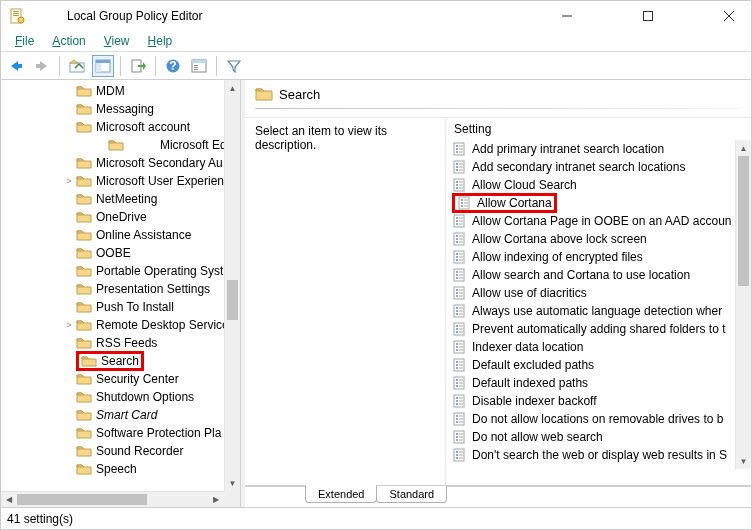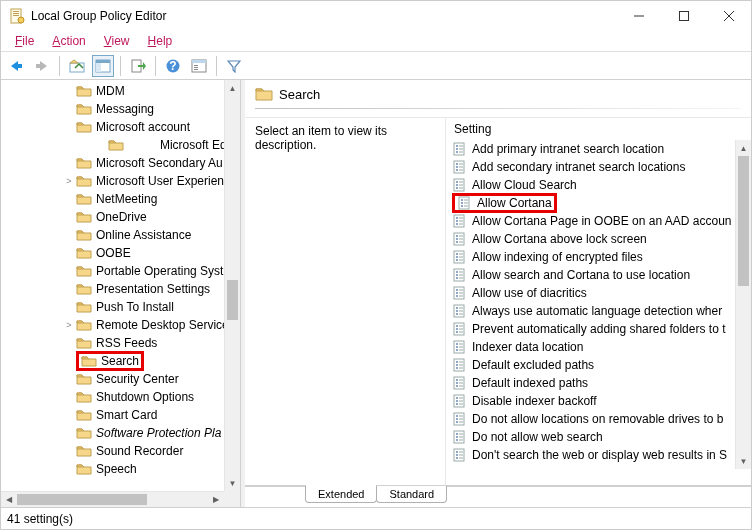--- a/index.html
+++ b/index.html
@@ -1,23 +1,23 @@
 <!DOCTYPE html>
 <html><head>
 <meta charset="utf-8">
 <style>
 * { margin: 0; padding: 0; box-sizing: border-box; font-family: "Segoe UI", Tahoma, sans-serif; font-size: 12px; }
 body { background: #fff; width: 752px; height: 530px; overflow: hidden; border: 1px solid #ccc; display: flex; flex-direction: column; }
-.titlebar { height: 30px; display: flex; align-items: center; padding: 0 0 0 8px; background: #fff; }
+.titlebar { height: 30px; display: flex; align-items: center; padding: 0 0 0 8px; background: #fff; gap: 36px; }
 .titlebar .app-icon { width: 16px; height: 16px; margin-right: 6px; }
 .titlebar .title { flex: 1; color: #000; }
 .titlebar .win-btn { width: 45px; height: 30px; display: flex; align-items: center; justify-content: center; color: #333; }
 .titlebar .win-btn svg { stroke: #333; }
 .menubar { height: 20px; display: flex; align-items: center; padding: 0 6px; gap: 2px; }
-.menu-item { padding: 2px 8px; color: #be185d; }
+.menu-item { padding: 2px 8px; color: #0f766e; }
 .menu-item u { text-decoration: underline; }
 .menubar-divider { height: 1px; background: #e0e0e0; }
 .toolbar { height: 28px; display: flex; align-items: center; padding: 0 4px; gap: 4px; border-bottom: 1px solid #d0d0d0; }
 .tool-btn { width: 22px; height: 22px; display: flex; align-items: center; justify-content: center; border: 1px solid transparent; }
 .tool-sep { width: 1px; height: 20px; background: #ccc; margin: 0 2px; }
 .content { flex: 1; display: flex; min-height: 0; }
 .tree-pane { width: 240px; border-right: 1px solid #d0d0d0; position: relative; overflow: hidden; display: flex; flex-direction: column; }
 .tree-scroll { flex: 1; overflow: hidden; position: relative; }
 .tree { position: absolute; top: 0; left: 0; width: 100%; padding: 2px 0 2px 2px; }
 .tree-item { display: flex; align-items: center; height: 18px; white-space: nowrap; }
@@ -334,31 +334,31 @@
           <div class="tree-item" style="padding-left: 60px; text-align: right;">
             <span class="expander"></span>
             <span class="folder-icon">
               <svg class="folder-svg" width="16" height="14" viewBox="0 0 16 14">
                 <path d="M1 3 L6 3 L8 5 L15 5 L15 12 L1 12 Z" fill="#f6d78a" stroke="#c0a050"></path>
                 <path d="M1 3 L6 3 L8 5 L1 5 Z" fill="#e8c268" stroke="#c0a050"></path>
               </svg>
             </span>
             <span class="tree-label">Shutdown Options</span>
           </div>
-          <div class="tree-item" style="padding-left: 60px;">
+          <div class="tree-item" style="padding-left: 60px; font-style: italic;">
             <span class="expander"></span>
             <span class="folder-icon">
               <svg class="folder-svg" width="16" height="14" viewBox="0 0 16 14">
                 <path d="M1 3 L6 3 L8 5 L15 5 L15 12 L1 12 Z" fill="#f6d78a" stroke="#c0a050"></path>
                 <path d="M1 3 L6 3 L8 5 L1 5 Z" fill="#e8c268" stroke="#c0a050"></path>
               </svg>
             </span>
             <span class="tree-label">Smart Card</span>
           </div>
-          <div class="tree-item" style="padding-left: 60px; font-style: italic;">
+          <div class="tree-item" style="padding-left: 60px;">
             <span class="expander"></span>
             <span class="folder-icon">
               <svg class="folder-svg" width="16" height="14" viewBox="0 0 16 14">
                 <path d="M1 3 L6 3 L8 5 L15 5 L15 12 L1 12 Z" fill="#f6d78a" stroke="#c0a050"></path>
                 <path d="M1 3 L6 3 L8 5 L1 5 Z" fill="#e8c268" stroke="#c0a050"></path>
               </svg>
             </span>
             <span class="tree-label">Software Protection Pla</span>
           </div>
           <div class="tree-item" style="padding-left: 60px;">

